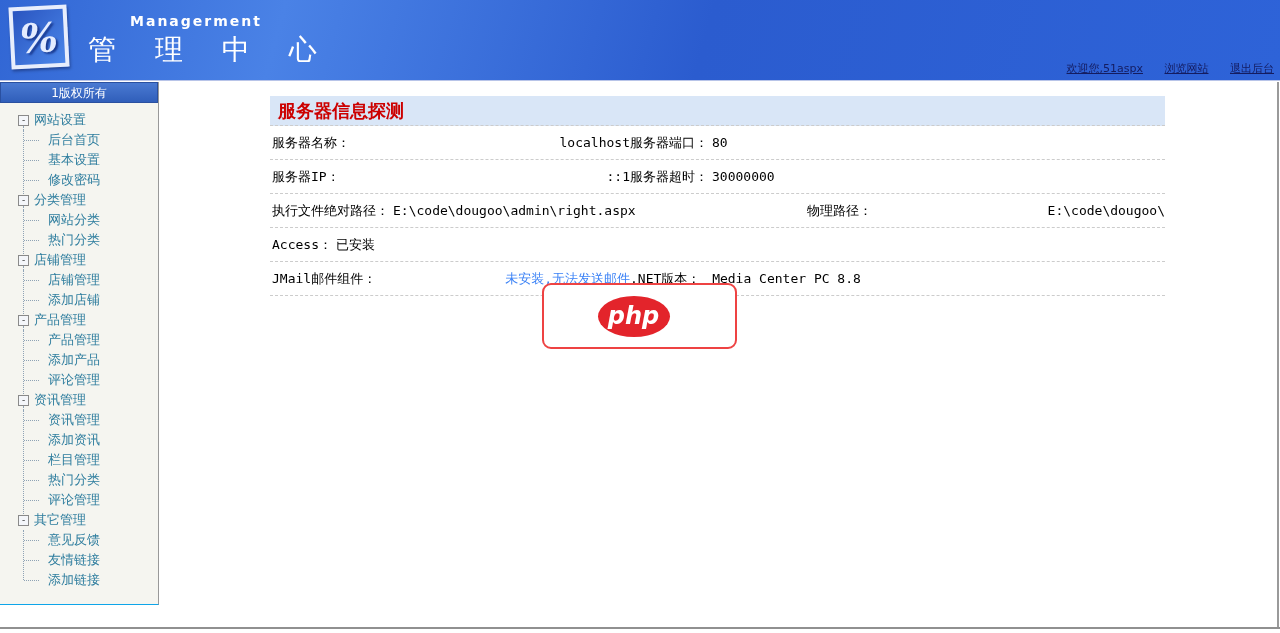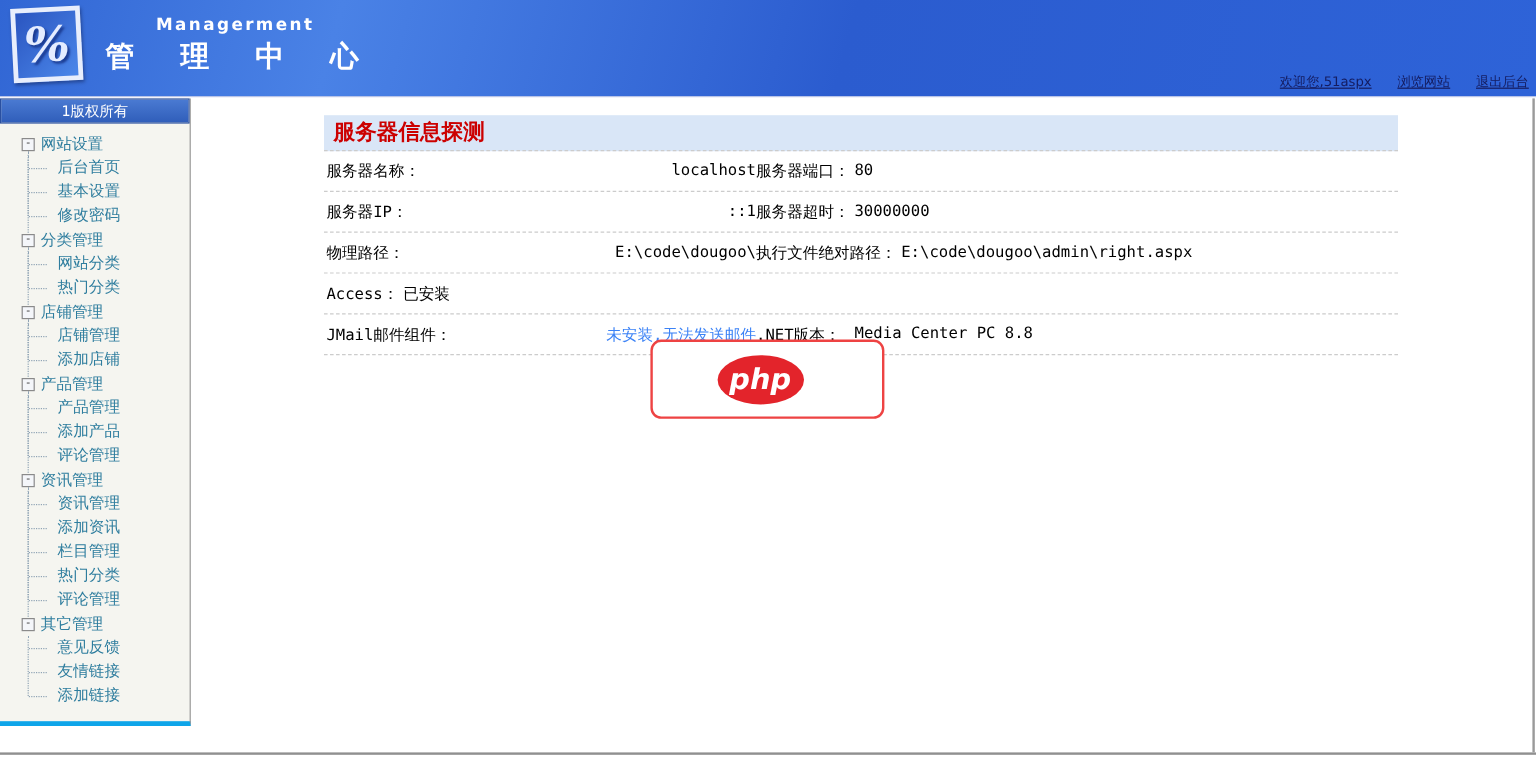--- a/index.html
+++ b/index.html
@@ -23,34 +23,34 @@
     font-family:"DejaVu Serif","Liberation Serif",serif;
     font-size:40px; font-weight:bold; font-style:italic; color:#e4ecff;
     text-shadow:2px 2px 2px #1a3a90;
   }
   .brand-sub {
     position:absolute; left:130px; top:13px; color:#ffffff;
     font-size:14px; font-weight:bold; letter-spacing:2px;
   }
   .brand-title {
     position:absolute; left:88px; top:31px; color:#ffffff;
-    font-size:24px; font-weight:bold; letter-spacing:15px; white-space:nowrap;
+    font-size:28px; font-weight:normal; letter-spacing:15px; white-space:nowrap;
   }
   .user-links {
     position:absolute; right:6px; bottom:4px; font-size:11px;
     color:#141c60; white-space:nowrap;
   }
   .user-links span, .user-links a {
     color:#141c60; text-decoration:underline; margin-left:18px; cursor:pointer;
   }
 
   
   .sidebar {
     position:absolute; left:0; top:82px; width:159px; height:523px;
-    background:#f5f5f0; border-right:1px solid #999; border-bottom:4px solid #0ea5e9;
+    background:#f5f5f0; border-right:1px solid #999; border-bottom:1px solid #0ea5e9;
   }
   .sidebar-header {
     height:21px; line-height:20px; text-align:center;
     background:linear-gradient(180deg,#4a7ad2,#305eba); color:#fff;
     font-size:12px; border:1px solid #2a50a0;
   }
   .tree { padding:7px 0 0 18px; font-size:13px; }
   .tree a { color:#2e7d9e; text-decoration:none; cursor:pointer; }
   .tree-group { position:relative; }
   .tree-group:not(:last-child)::before {
@@ -220,27 +220,27 @@
           <div class="info-cell left">
             <span class="info-lbl">服务器IP：</span>
             <span class="info-val"> ::1</span>
           </div>
           <div class="info-cell right">
             <span class="info-lbl">服务器超时：</span>
             <span class="info-val">30000000</span>
           </div>
         </div>
         <div class="info-row">
+          <div class="info-cell right">
+            <span class="info-lbl">执行文件绝对路径：</span>
+            <span class="info-val">E:\code\dougoo\admin\right.aspx</span>
+          </div>
           <div class="info-cell left">
             <span class="info-lbl">物理路径：</span>
             <span class="info-val">E:\code\dougoo\</span>
-          </div>
-          <div class="info-cell right">
-            <span class="info-lbl">执行文件绝对路径：</span>
-            <span class="info-val">E:\code\dougoo\admin\right.aspx</span>
           </div>
         </div>
         <div class="info-row">
           <div class="info-cell right">
             <span class="info-lbl">Access：</span>
             <span class="info-val">已安装</span>
           </div>
         </div>
         <div class="info-row">
           <div class="info-cell left">

